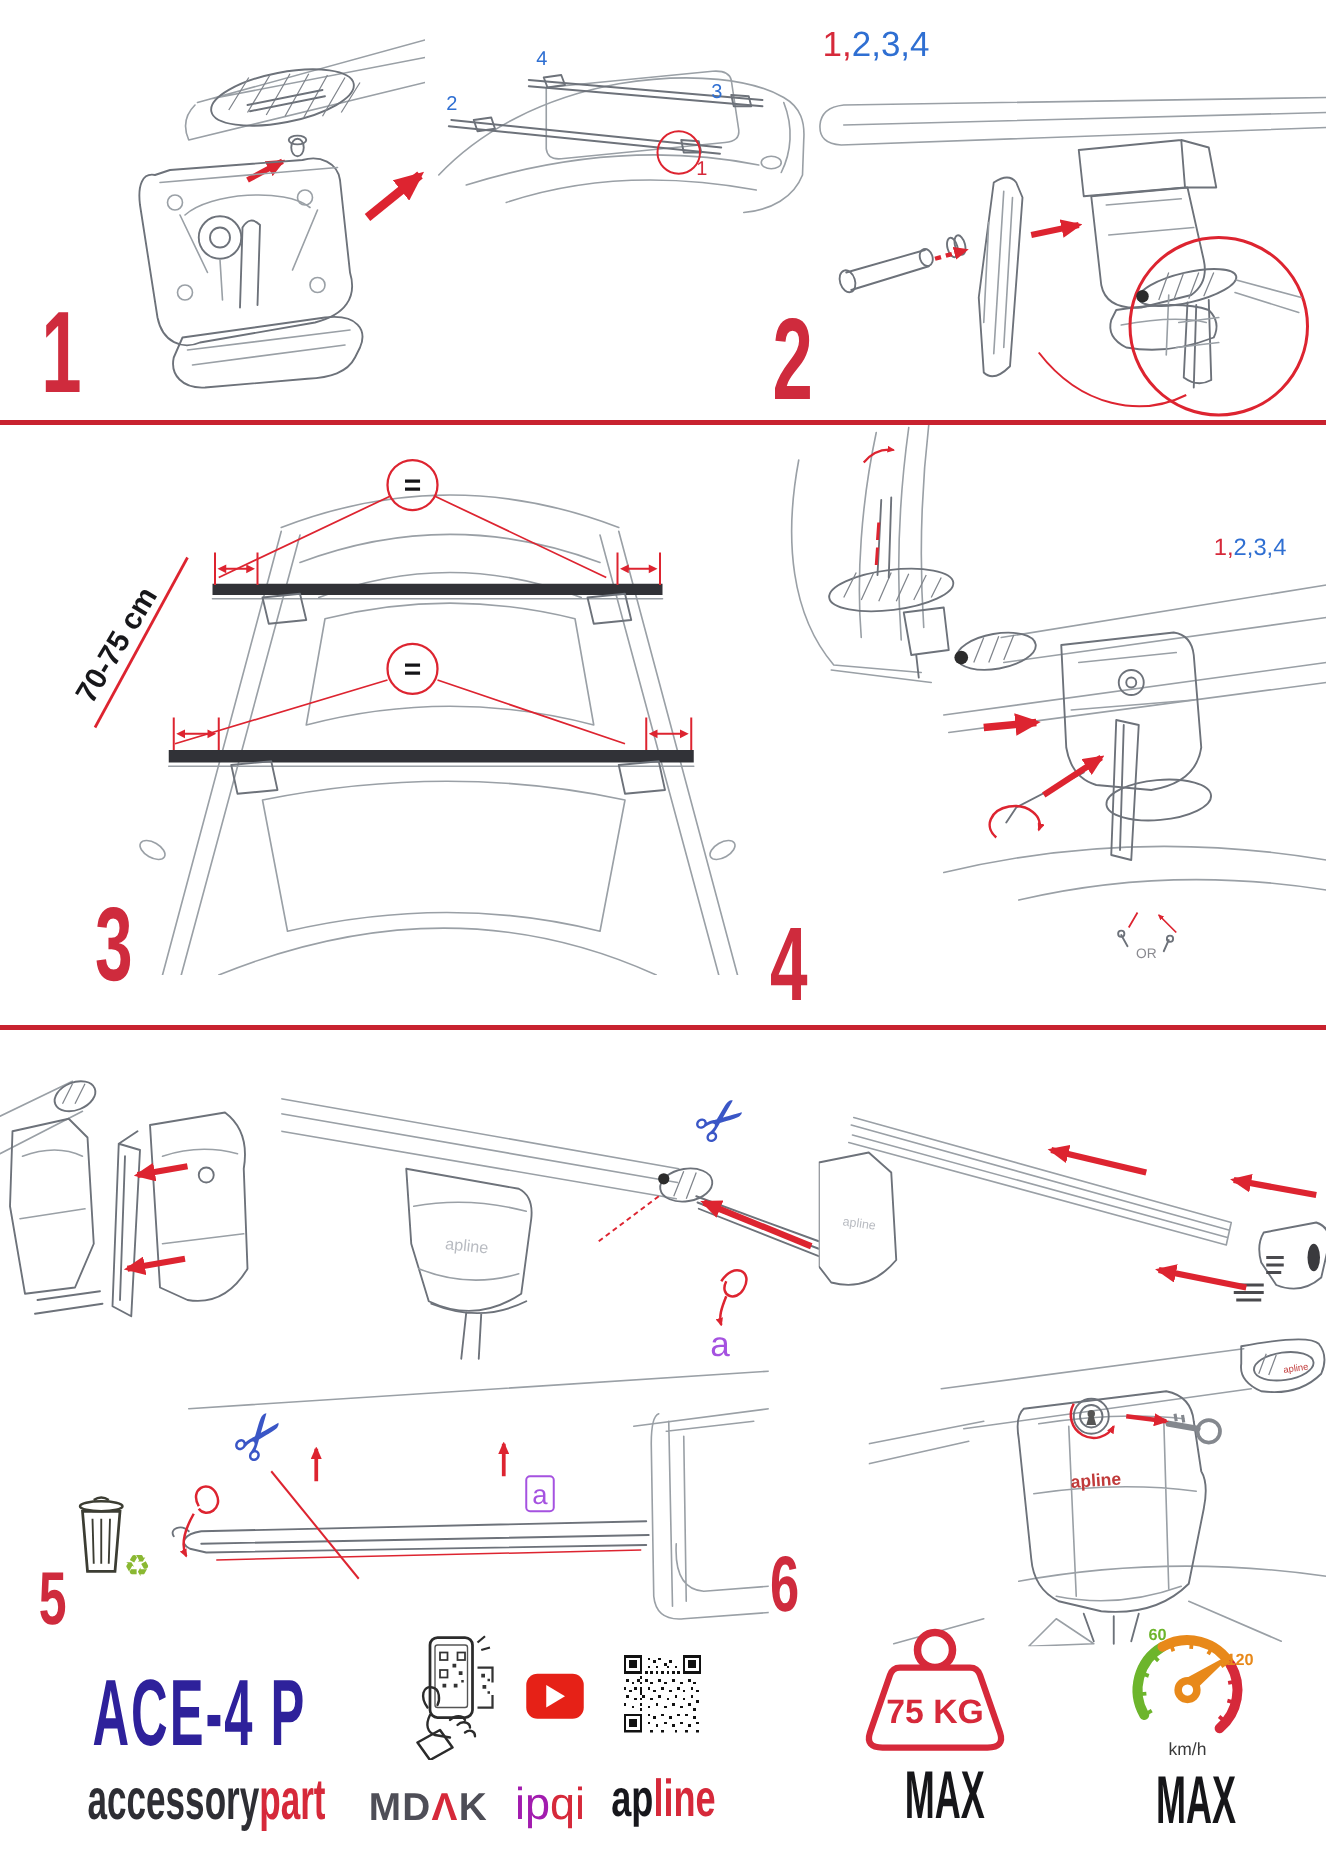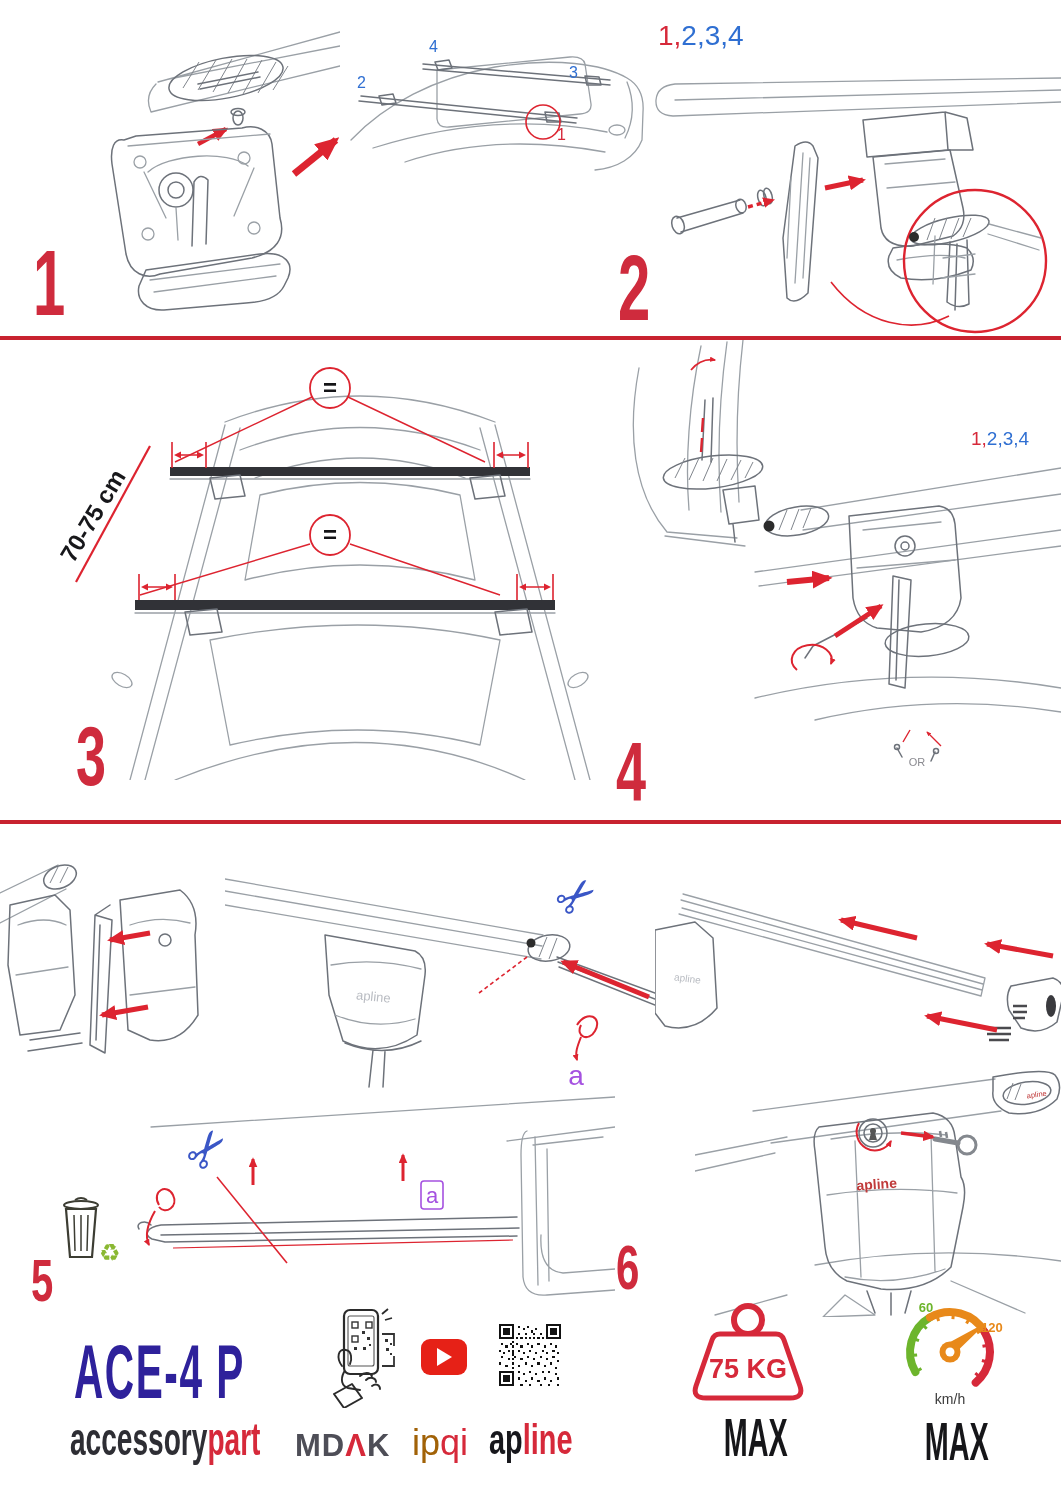--- a/index.html
+++ b/index.html
@@ -491,21 +491,21 @@
 
   <div class="condensed" style="left:70px;top:1417px;font-size:36px;transform:scale(0.78,1.28);">
     <span style="color:#2e2e34;">accessory</span><span style="color:#d6293a;">part</span>
   </div>
 
   <div class="abs" style="left:295px;top:1428px;font-size:31px;font-weight:700;letter-spacing:1px;">
     <span style="color:#4e4e57;">MD</span><span style="color:#d6293a;">Λ</span><span style="color:#4e4e57;">K</span>
   </div>
 
   <div class="abs" style="left:412px;top:1422px;font-size:36px;">
-    <span style="color:#a16207;margin-top:37px;">ip</span><span style="color:#d6293a;text-align:center;">qi</span>
+    <span style="color:#a21caf;margin-top:37px;">ip</span><span style="color:#d6293a;text-align:center;">qi</span>
   </div>
 
   <div class="condensed" style="left:489px;top:1419px;font-size:38px;transform:scale(0.76,1.1);">
     <span style="color:#17171c;">ap</span><span style="color:#d6293a;">line</span>
   </div>
 
   <svg class="abs" style="left:678px;top:1298px;" width="140" height="112" viewBox="0 0 140 112">
     <circle cx="70" cy="22" r="14" fill="none" stroke="#d6293a" stroke-width="6"></circle>
     <path d="M42,36 L98,36 Q104,36 106,42 L122,88 Q126,100 112,100 L28,100 Q14,100 18,88 L34,42 Q36,36 42,36 Z" fill="#ffffff" stroke="#d6293a" stroke-width="5" stroke-linejoin="round"></path>
     <text x="70" y="80" font-size="27" font-weight="bold" fill="#d6293a" text-anchor="middle">75 KG</text>

